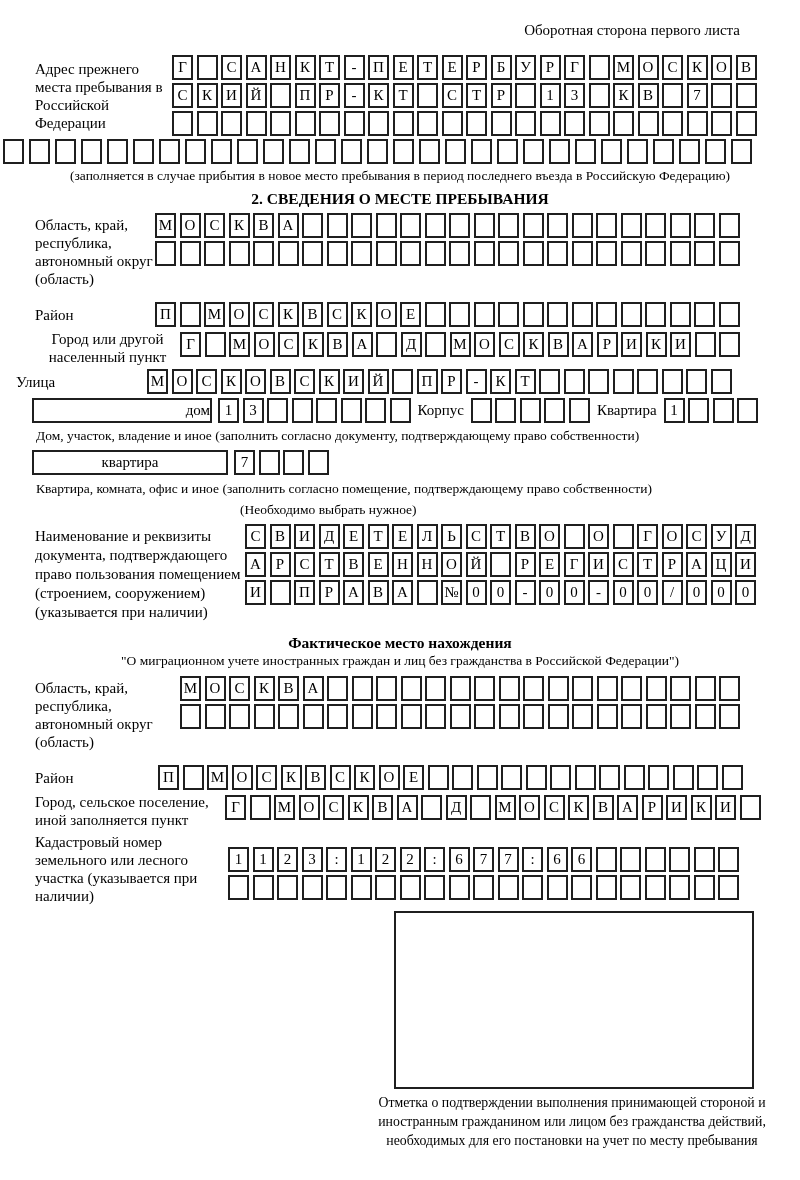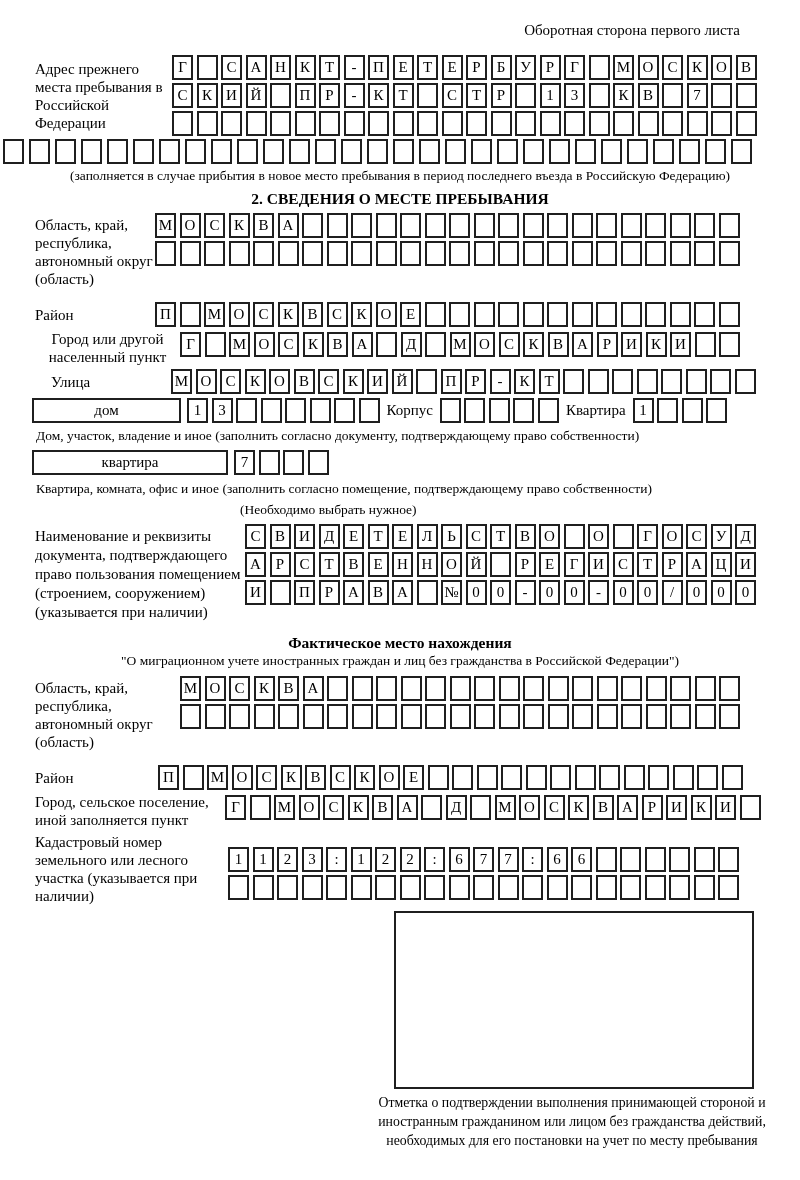--- a/index.html
+++ b/index.html
@@ -264,21 +264,21 @@
         <span class="cbox">А</span>
         <span class="cbox">Р</span>
         <span class="cbox">И</span>
         <span class="cbox">К</span>
         <span class="cbox">И</span>
         <span class="cbox"></span>
         <span class="cbox"></span>
       </div>
   </div>
 
-  <div class="field" style="margin:3px 0 0 51px;align-items:center;">
+  <div class="field" style="margin:3px 0 0 16px;align-items:center;gap:11px;">
     <div class="label" style="flex:0 0 120px;">Улица</div>
     <div class="boxrow">
         <span class="cbox">М</span>
         <span class="cbox">О</span>
         <span class="cbox">С</span>
         <span class="cbox">К</span>
         <span class="cbox">О</span>
         <span class="cbox">В</span>
         <span class="cbox">С</span>
         <span class="cbox">К</span>
@@ -295,21 +295,21 @@
         <span class="cbox"></span>
         <span class="cbox"></span>
         <span class="cbox"></span>
         <span class="cbox"></span>
         <span class="cbox"></span>
         <span class="cbox"></span>
       </div>
   </div>
 
   <div style="display:flex;align-items:center;margin:4px 0 0 32px;">
-    <div class="wide-rect" style="width:149px;">
+    <div class="wide-rect" style="width:180px;justify-content:flex-end;">
       <span>дом</span>
     </div>
     <div class="boxrow" style="margin-left:6px;">
         <span class="cbox">1</span>
         <span class="cbox">3</span>
         <span class="cbox"></span>
         <span class="cbox"></span>
         <span class="cbox"></span>
         <span class="cbox"></span>
         <span class="cbox"></span>

